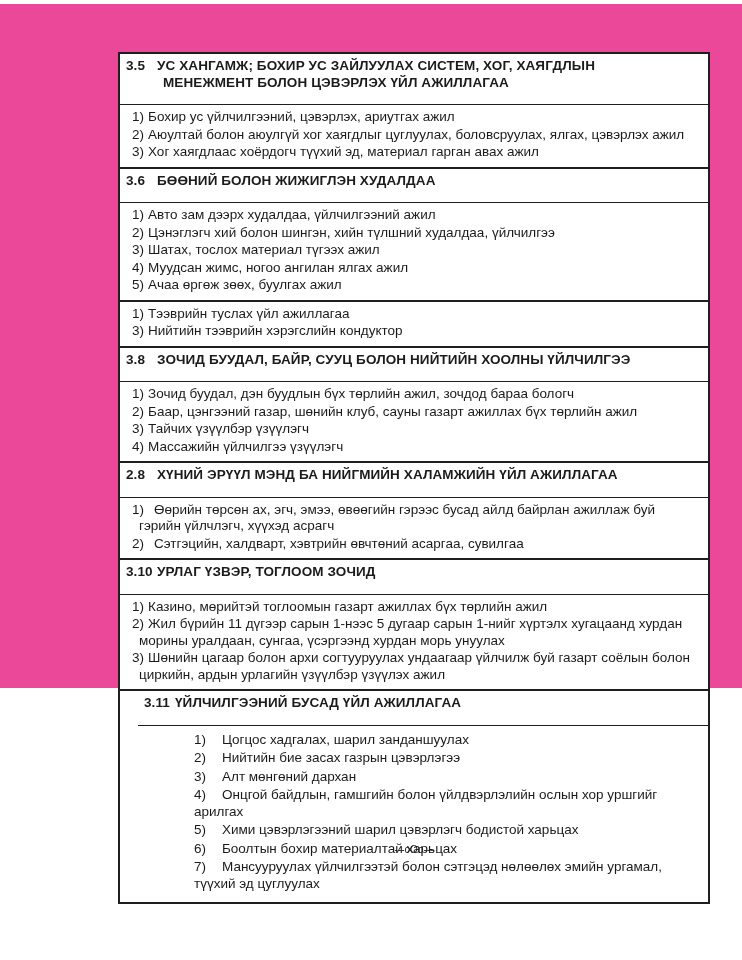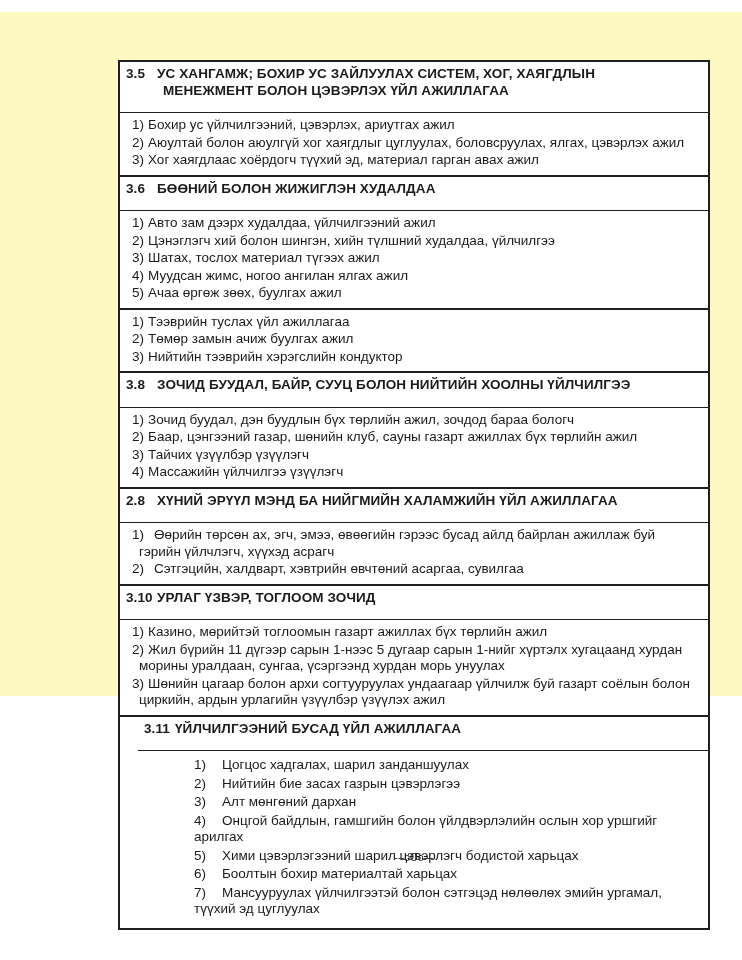--- a/index.html
+++ b/index.html
@@ -10,24 +10,24 @@
   body {
     width: 742px;
     height: 960px;
     font-family: "Liberation Sans", sans-serif;
     color: #1b1b1b;
     position: relative;
     overflow: hidden;
   }
   .page {
     position: absolute;
-    top: 12px; left: 0;
+    top: 4px; left: 0;
     width: 742px;
     height: 684px;
-    background: #fef9c3;
+    background: #ec4899;
   }
   .doc-table {
     position: absolute;
     left: 118px;
     top: 48px;
     width: 592px;
     border: 2px solid #1f1f1f;
     box-sizing: border-box;
     background: #ffffff;
   }
@@ -114,21 +114,20 @@
   <div class="item"><span class="num">4)</span><span class="text">Муудсан жимс, ногоо ангилан ялгах ажил</span></div>
 
   <div class="item"><span class="num">5)</span><span class="text">Ачаа өргөж зөөх, буулгах ажил</span></div>
 </div>
   </section>
 
   <section class="section sec-3-7">
     <div class="body">
   <div class="item"><span class="num">1)</span><span class="text">Тээврийн туслах үйл ажиллагаа</span></div>
 
-  <div class="item"><span class="num">2)</span><span class="text">Төмөр замын ачиж буулгах ажил</span></div>
 
   <div class="item"><span class="num">3)</span><span class="text">Нийтийн тээврийн хэрэгслийн кондуктор</span></div>
 </div>
   </section>
 
   <section class="section sec-3-8">
     <div class="header"><span class="hnum">3.8</span><span class="htitle">ЗОЧИД БУУДАЛ, БАЙР, СУУЦ БОЛОН НИЙТИЙН ХООЛНЫ ҮЙЛЧИЛГЭЭ</span></div>
     <div class="body">
   <div class="item"><span class="num">1)</span><span class="text">Зочид буудал, дэн буудлын бүх төрлийн ажил, зочдод бараа бологч</span></div>
 

